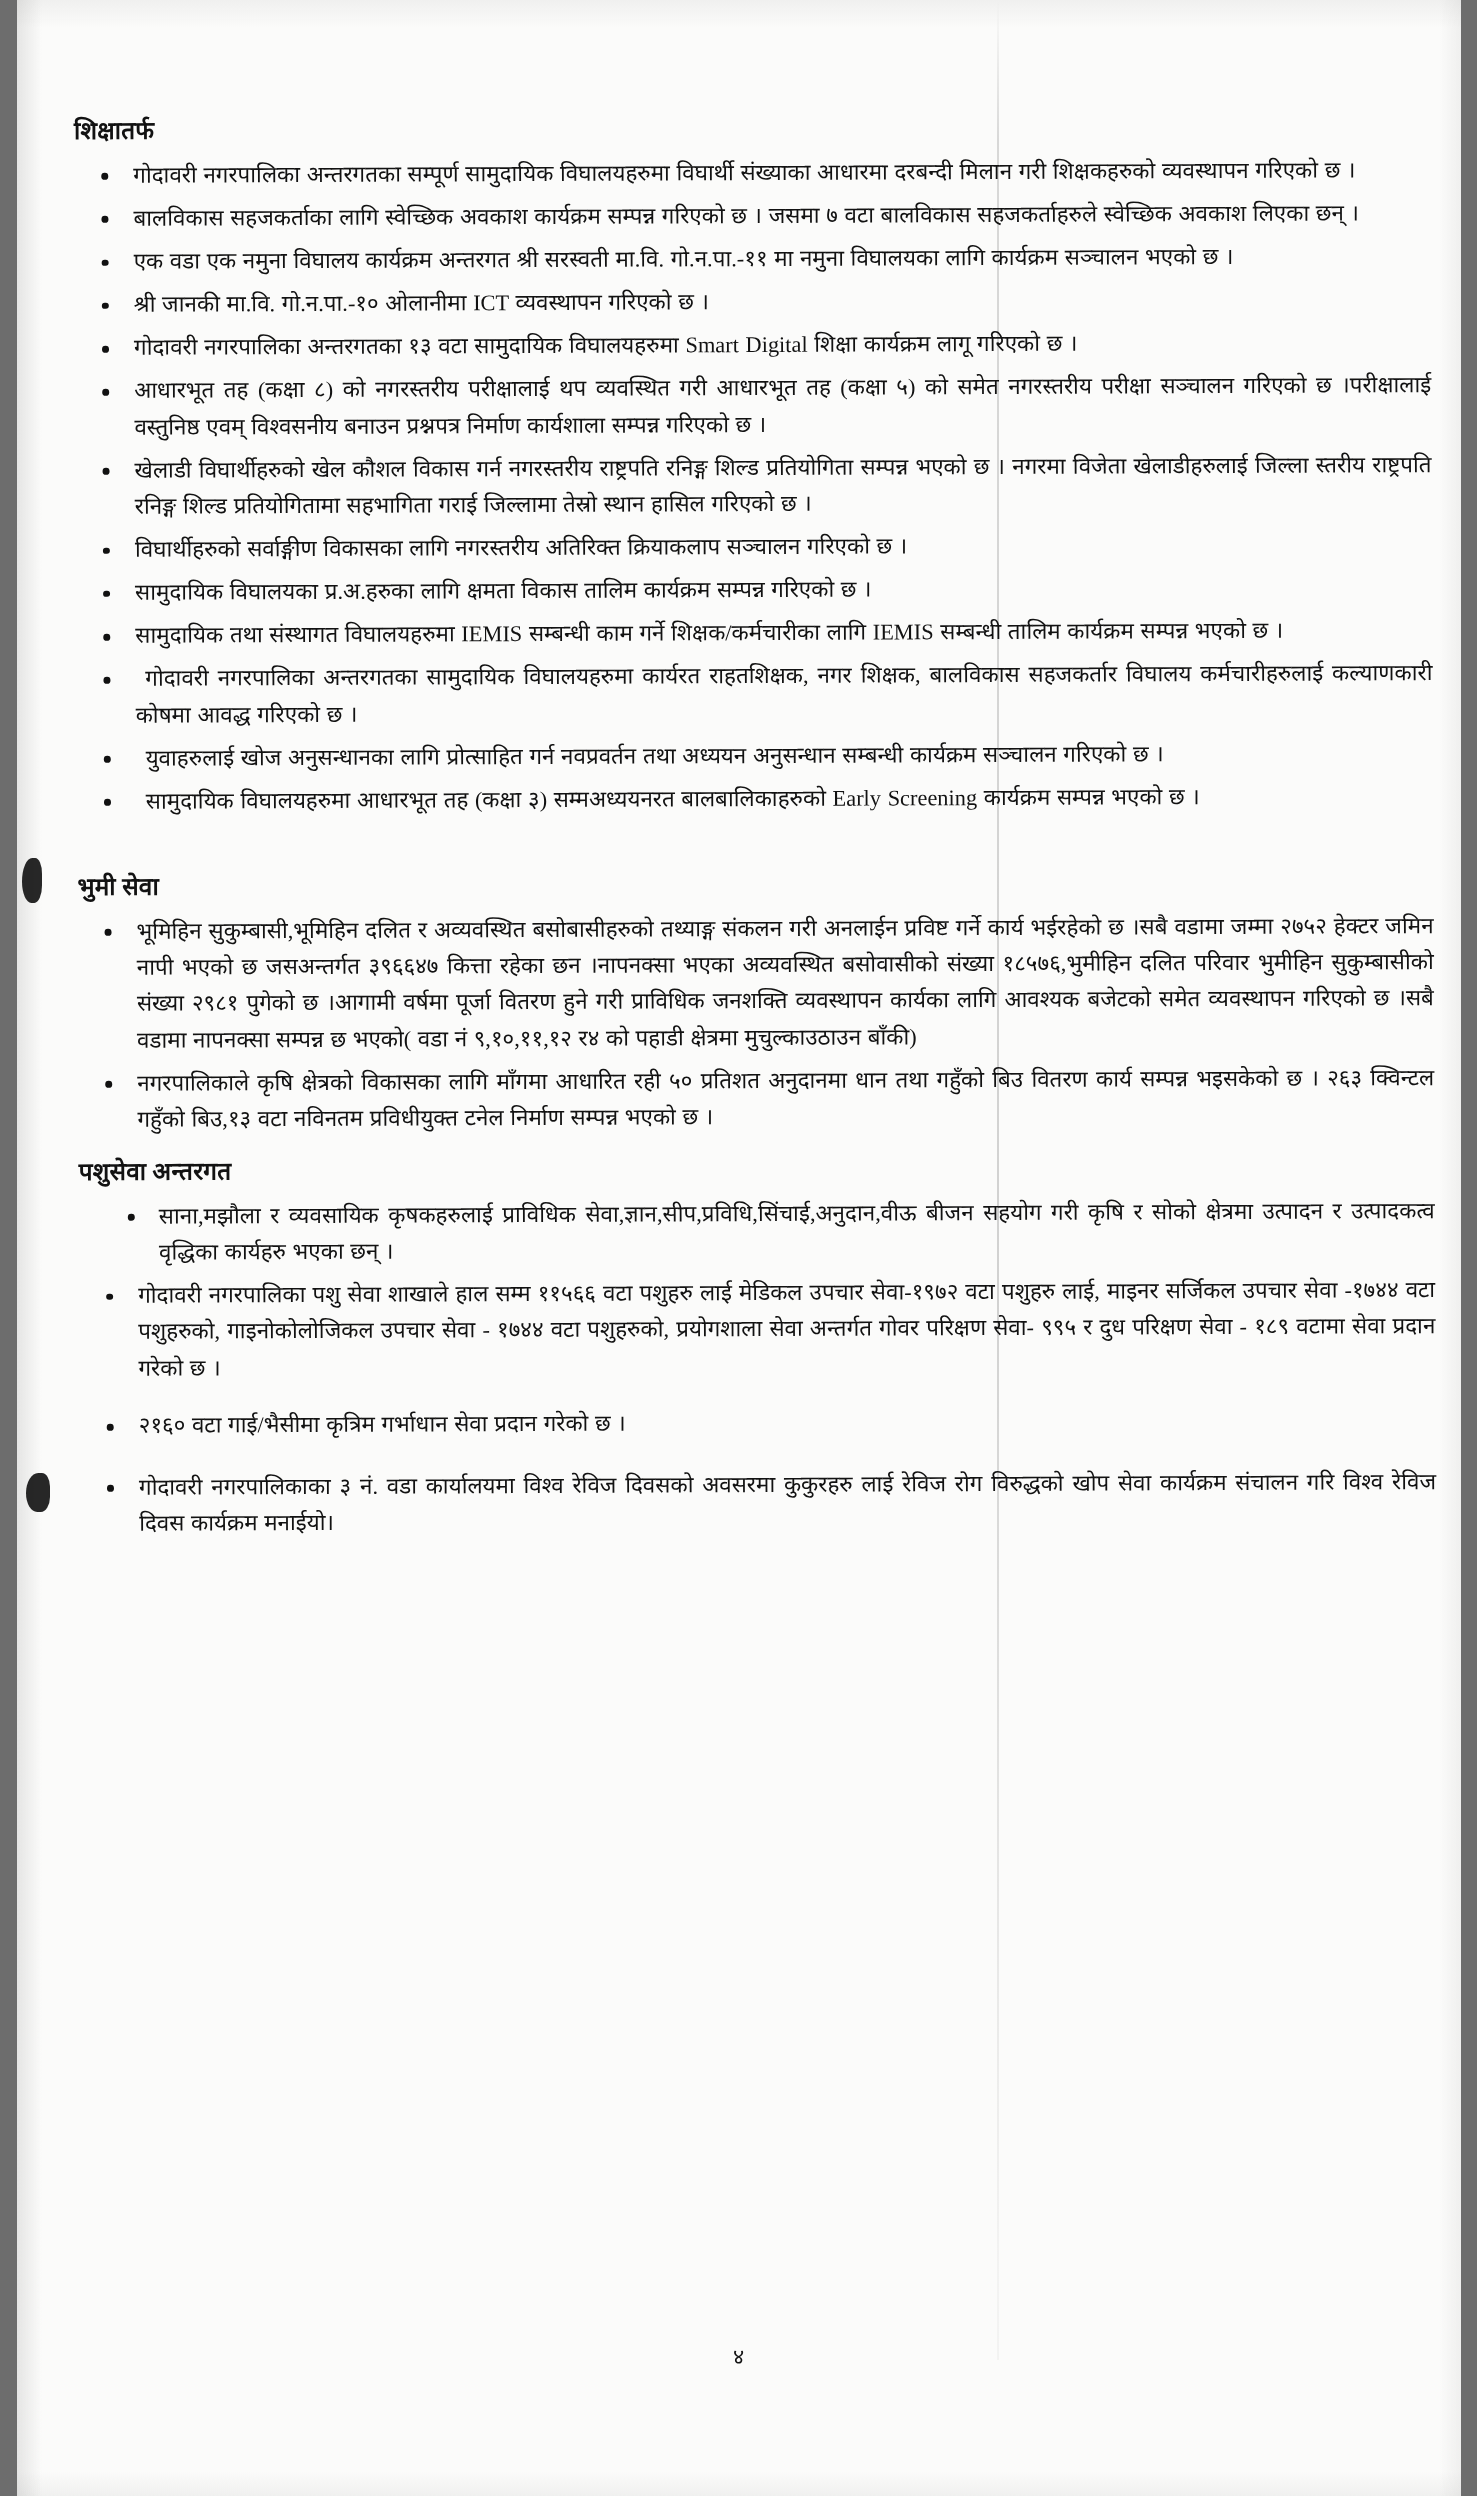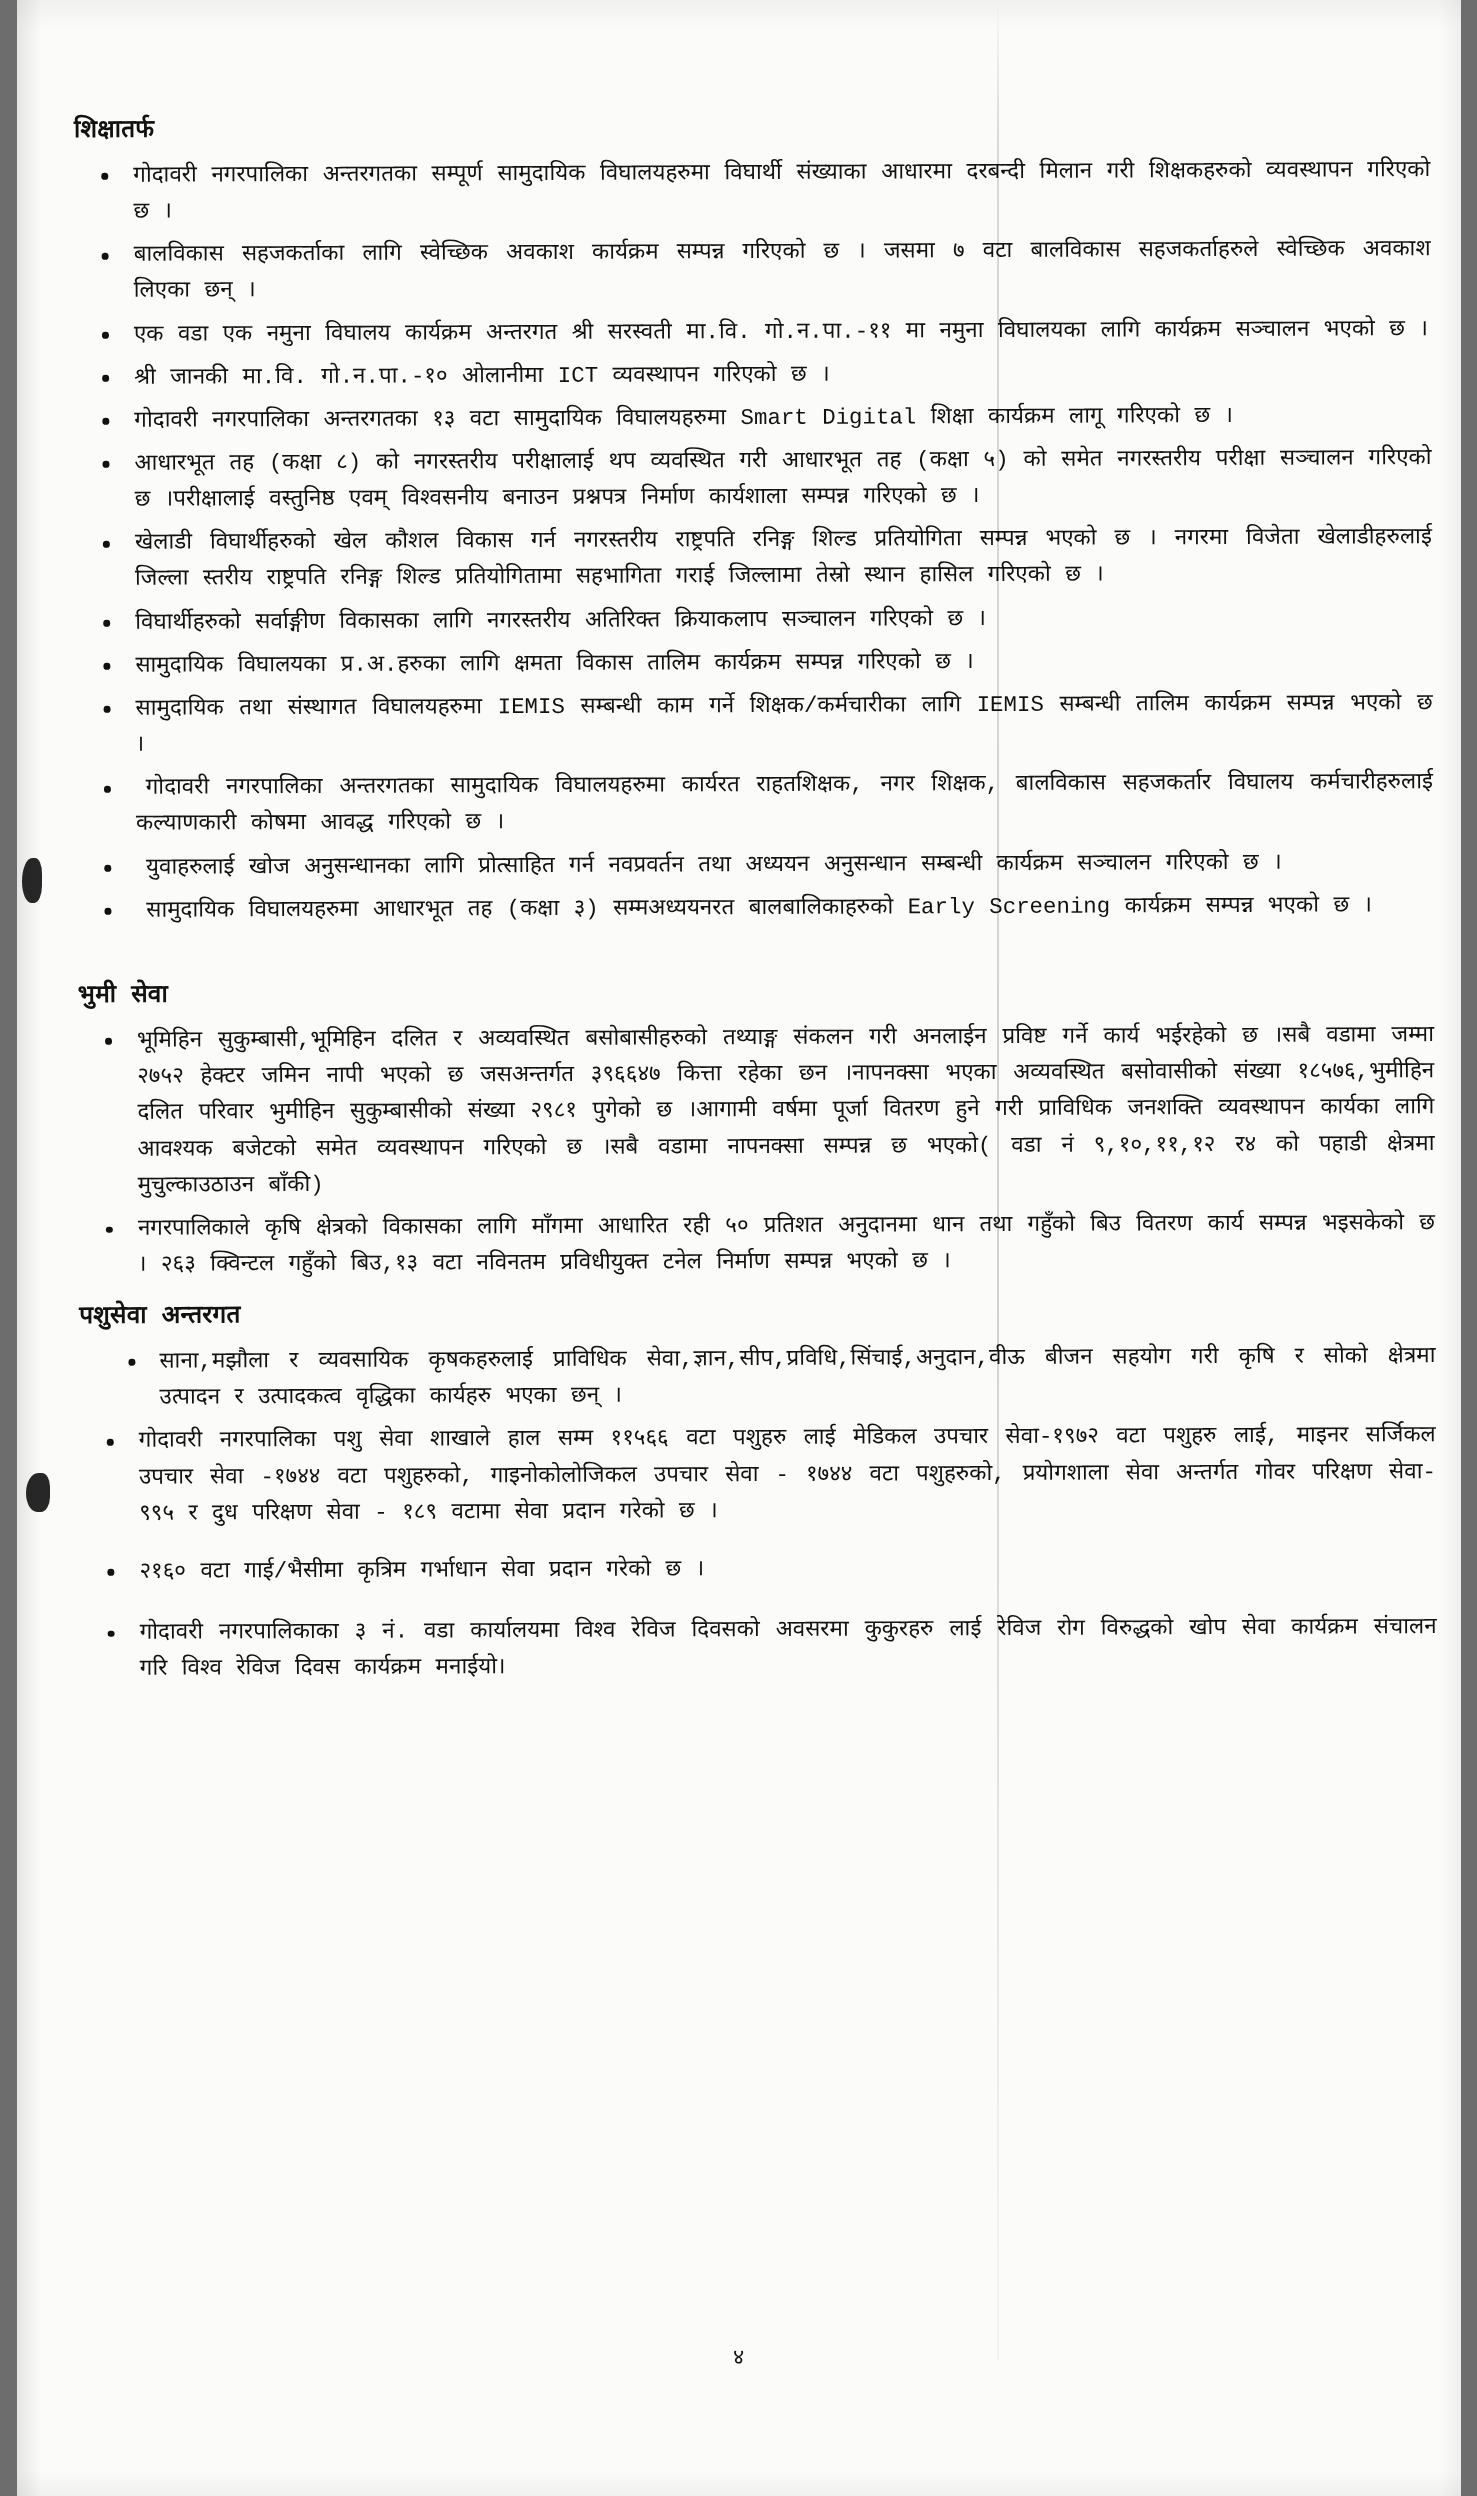--- a/index.html
+++ b/index.html
@@ -8,21 +8,21 @@
     padding: 0;
     background: #6d6d6d;
   }
   .page {
     position: relative;
     width: 1444px;
     height: 2497px;
     margin: 0 auto;
     background: #fbfbfa;
     overflow: hidden;
-    font-family: Liberation Mono, monospace;
+    font-family: Liberation Serif, serif;
     color: #121212;
     box-sizing: border-box;
   }
   
   .scan-tone {
     position: absolute;
     inset: 0;
     pointer-events: none;
     background:
       linear-gradient(90deg, rgba(120,120,120,0.16) 0px, rgba(255,255,255,0) 25px),

